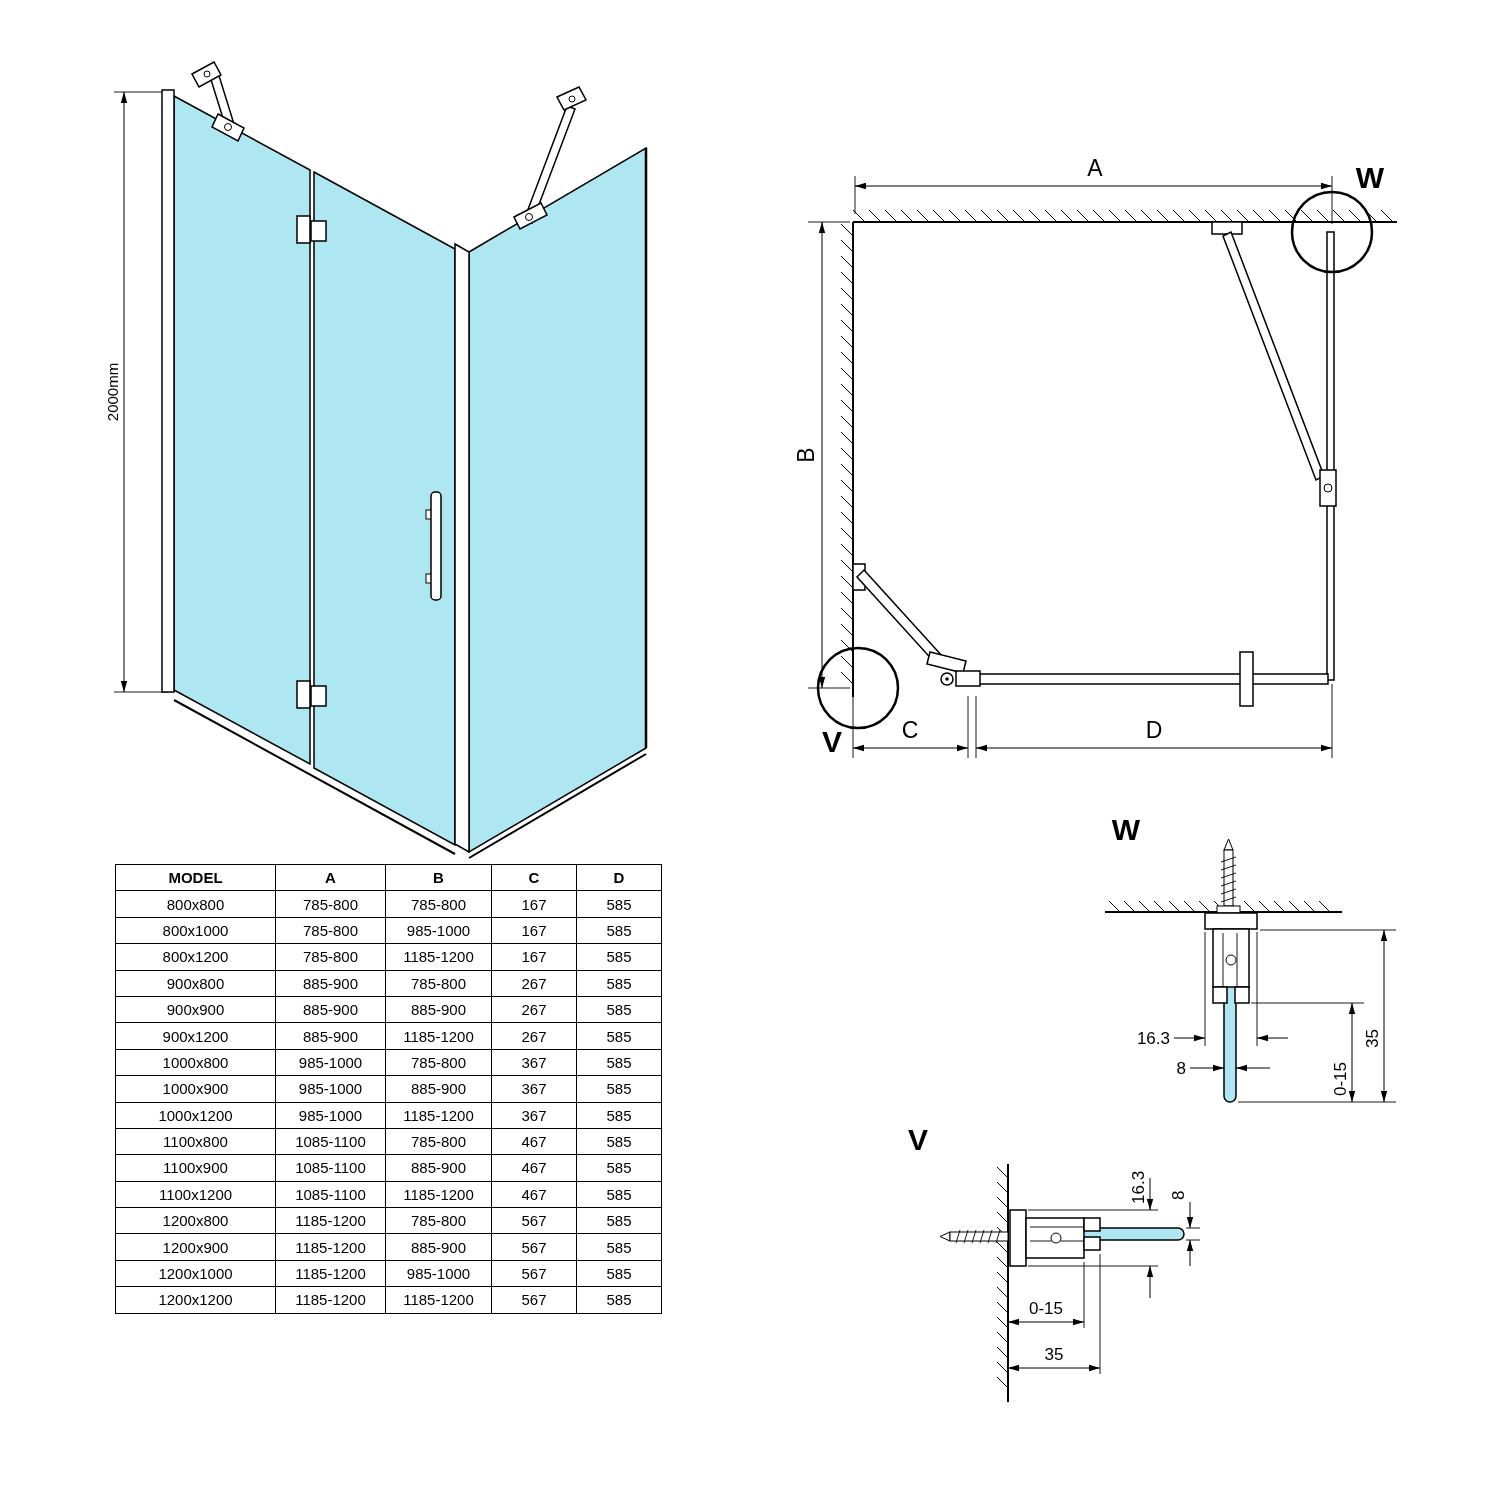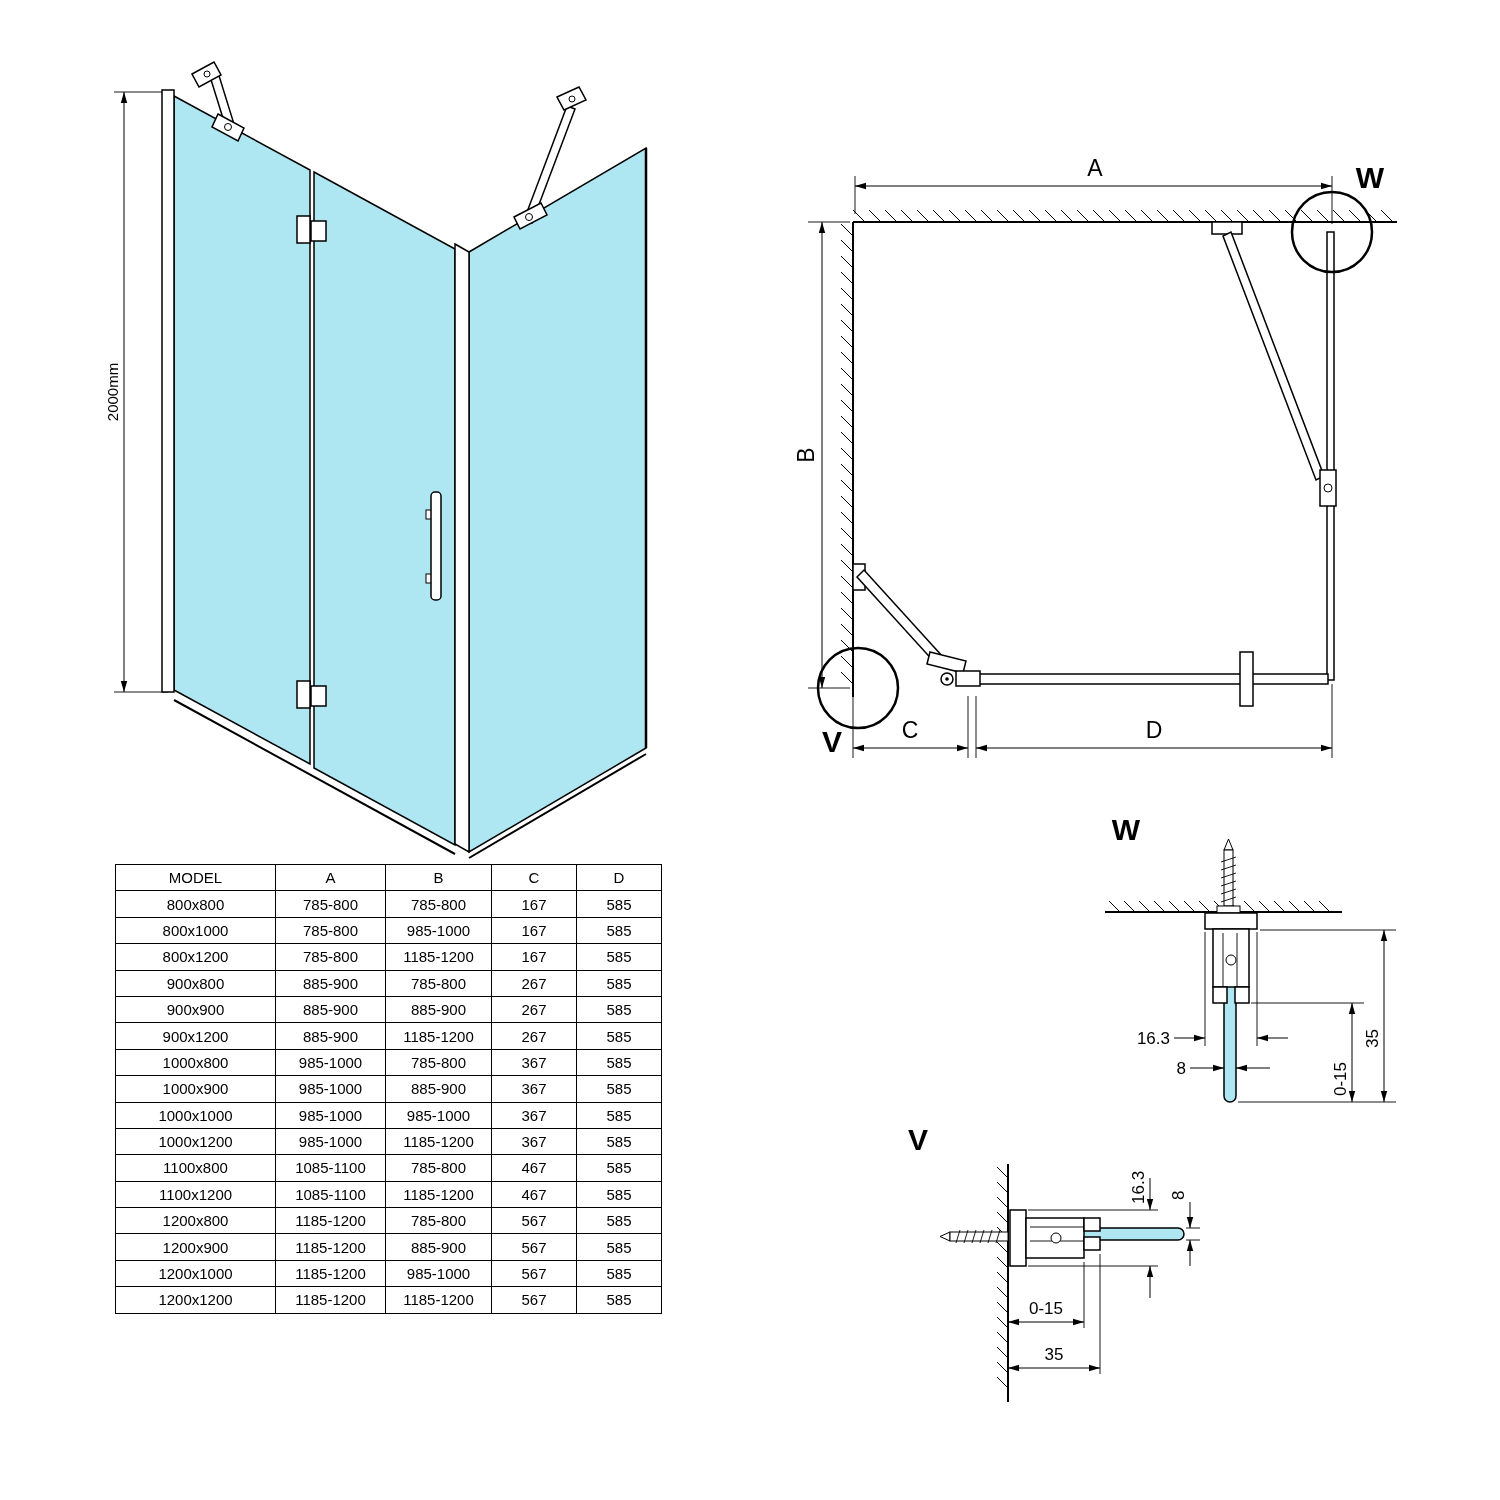--- a/index.html
+++ b/index.html
@@ -19,21 +19,21 @@
   .w25 { stroke-width:2.5; }
   .fw  { fill:#fff; stroke:#000; }
   .thin { stroke:#000; stroke-width:0.9; fill:none; }
   .hatch { stroke:#000; stroke-width:1; fill:none; }
   .glass { stroke:#000; stroke-width:1.5; }
   [data-dim] line, [data-dim1] line { stroke:#000; stroke-width:1; }
   [data-dim] polygon, [data-dim1] polygon { fill:#000; stroke:none; }
   table.spec { border-collapse:collapse; table-layout:fixed; width:546px; background:#fff; }
   table.spec th, table.spec td { border:1px solid #000; text-align:center; vertical-align:middle;
     height:26.4px; font-size:15px; padding:0; color:#000; }
-  table.spec th { font-weight:normal; }
+  table.spec th { font-weight:bold; }
 </style>
 </head>
 <body>
 
 <div id="canvas">
 
   <svg class="abs" style="left:80px;top:40px" width="620" height="840" viewBox="0 0 620 840">
 
     <g>
       <line class="thin" x1="34" y1="52" x2="88" y2="52"></line>
@@ -244,37 +244,37 @@
           <td>585</td>
         </tr>
         <tr>
           <td>1000x900</td>
           <td>985-1000</td>
           <td>885-900</td>
           <td>367</td>
           <td>585</td>
         </tr>
         <tr>
-          <td>1000x1000</td>
-          <td>985-1000</td>
-          <td>985-1000</td>
-          <td>367</td>
-          <td>585</td>
-        </tr>
-        <tr>
           <td>1000x1200</td>
           <td>985-1000</td>
           <td>1185-1200</td>
           <td>367</td>
           <td>585</td>
         </tr>
         <tr>
           <td>1100x800</td>
           <td>1085-1100</td>
           <td>785-800</td>
+          <td>467</td>
+          <td>585</td>
+        </tr>
+        <tr>
+          <td>1100x900</td>
+          <td>1085-1100</td>
+          <td>885-900</td>
           <td>467</td>
           <td>585</td>
         </tr>
         <tr>
           <td>1100x1200</td>
           <td>1085-1100</td>
           <td>1185-1200</td>
           <td>467</td>
           <td>585</td>
         </tr>

